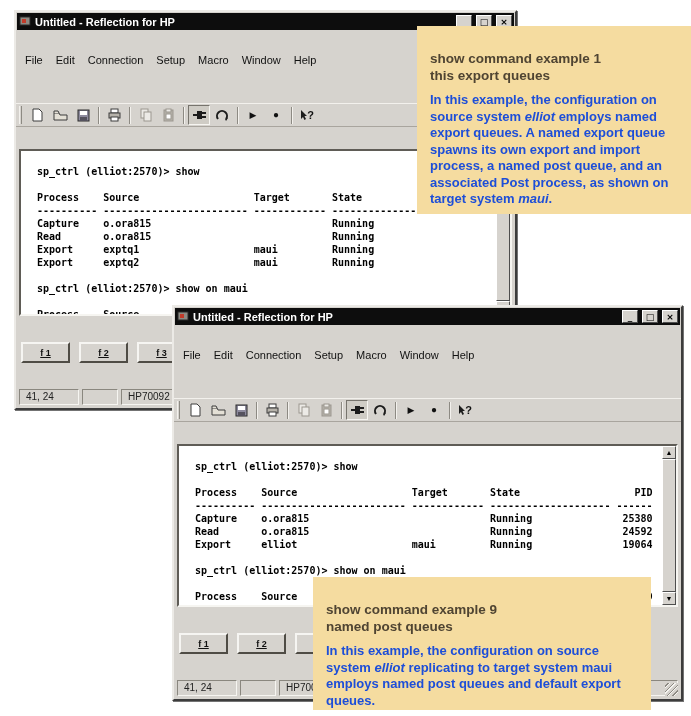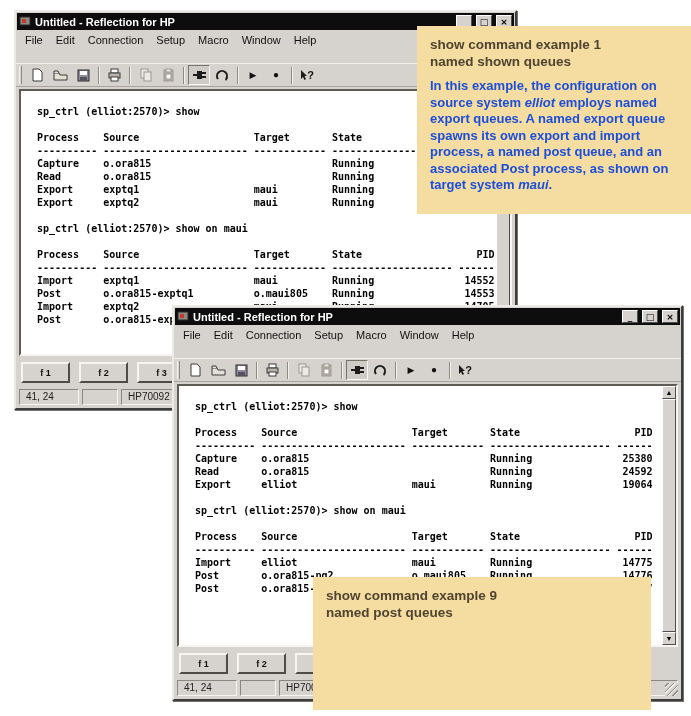--- a/index.html
+++ b/index.html
@@ -3,21 +3,21 @@
 <meta charset="utf-8">
 <style>
   html,body{margin:0;padding:0;background:#fff;}
   *{box-sizing:border-box;}
   .stage{position:relative;width:691px;height:716px;background:#fff;overflow:hidden;
          font-family:"Liberation Sans",sans-serif;}
 
   
   .win{position:absolute;display:flex;flex-direction:column;background:#d6d3ce;
        border:2px solid;border-color:#eceae6 #3c3c3c #3c3c3c #eceae6;
-       box-shadow:1px 1px 0 rgba(0,0,0,.55);}
+       box-shadow:1px 1px 0 rgba(0,0,0,.55);gap:20px;}
   .win1{left:14px;top:10px;width:503px;height:400px;z-index:1;}
   .win2{left:172px;top:305px;width:511px;height:396px;z-index:3;}
 
   .titlebar{height:17px;background:#0d0d0d;color:#fff;display:flex;align-items:center;
             gap:4px;padding:0 2px;margin:1px;}
   .titlebar .title{flex:1;font-size:11px;font-weight:bold;white-space:nowrap;overflow:hidden;}
   .wbtn{width:16px;height:13px;padding:0;background:#d6d3ce;color:#000;
         border:1px solid;border-color:#fff #4e4e4e #4e4e4e #fff;
         font:bold 9px "DejaVu Sans",sans-serif;line-height:10px;}
 
@@ -42,33 +42,33 @@
         line-height:13px;color:#000;}
   .vscroll{position:absolute;top:0;right:0;bottom:0;width:14px;background:#c5c1b9;
            display:flex;flex-direction:column;}
   .sbtn{height:13px;width:14px;padding:0;background:#d6d3ce;color:#000;text-align:center;
         border:1px solid;border-color:#fff #4e4e4e #4e4e4e #fff;font-size:7px;line-height:11px;}
   .sthumb{flex:1;background:#d6d3ce;border:1px solid;border-color:#fff #4e4e4e #4e4e4e #fff;}
 
   .fnrow{display:flex;gap:9px;padding:4px 5px;height:29px;}
   .fnkey{width:49px;height:21px;background:#d6d3ce;color:#111;padding:0;
          border:2px solid;border-color:#f6f5f2 #4f4c45 #4f4c45 #f6f5f2;
-         font:bold 9px "Liberation Sans",sans-serif;}
+         font:bold 9px "Liberation Sans",sans-serif;text-decoration:underline;}
 
   .statusbar{display:flex;gap:3px;padding:2px 3px 3px;height:21px;position:relative;}
   .cell{border:1px solid;border-color:#8a877f #f6f5f1 #f6f5f1 #8a877f;
         font-size:10px;color:#222;padding:1px 6px;white-space:nowrap;overflow:hidden;}
   .c1{width:60px;}
   .c2{width:36px;}
   .c3{flex:1;}
   .grip{position:absolute;right:3px;bottom:3px;width:13px;height:13px;
         background:repeating-linear-gradient(135deg,#d6d3ce 0 2px,#8d8a83 2px 3px,#f6f5f1 3px 4px);}
 
   
-  .callout{position:absolute;background:#f5dca0;padding:10px 13px;}
+  .callout{position:absolute;background:#f5dca0;padding:24px 13px;}
   .callout1{left:417px;top:26px;width:274px;height:188px;z-index:2;}
   .callout2{left:313px;top:577px;width:338px;height:133px;z-index:4;}
   .callout h3{margin:0 0 8px;font-size:13.5px;line-height:17px;color:#4f4432;}
   .callout p{margin:0;font-size:13px;line-height:16.5px;font-weight:bold;color:#1d4ed8;}
   .callout p em{font-style:italic;}
 </style>
 </head>
 <body>
 
 <div class="stage">
@@ -199,21 +199,21 @@
       </div>
     <div class="statusbar">
       <span class="cell c1">41, 24</span>
       <span class="cell c2"></span>
       <span class="cell c3">HP70092 -- elliot via TELNET</span>
       <span class="grip"></span>
     </div>
   </section>
 
   <aside class="callout callout1">
-    <h3><span>show command example 1</span><br><span>named shown queues</span></h3>
+    <h3><span>show command example 1</span><br><span>this export queues</span></h3>
     <p><span>In this example, the configuration on source system </span><em>elliot</em><span> employs named export queues. A named export queue spawns its own export and import process, a named post queue, and an associated Post process, as shown on target system </span><em>maui</em><span>.</span></p>
   </aside>
 
   <section class="win win2">
     <div class="titlebar">
       <span>
         <svg width="12" height="12">
             <rect x="1" y="2" width="10" height="8" fill="#8d8a83" stroke="#2b2b2b"></rect>
             <rect x="3" y="4" width="4" height="4" fill="#c23b2a"></rect>
           </svg>
@@ -335,15 +335,16 @@
     <div class="statusbar">
       <span class="cell c1">41, 24</span>
       <span class="cell c2"></span>
       <span class="cell c3">HP70092 -- elliot via TELNET</span>
       <span class="grip"></span>
     </div>
   </section>
 
   <aside class="callout callout2">
     <h3><span>show command example 9</span><br><span>named post queues</span></h3>
+    <p><span>In this example, the configuration on source system </span><em>elliot</em><span> replicating to target system maui employs named post queues and default export queues.</span></p>
   </aside>
 
 </div>
 
 </body></html>

